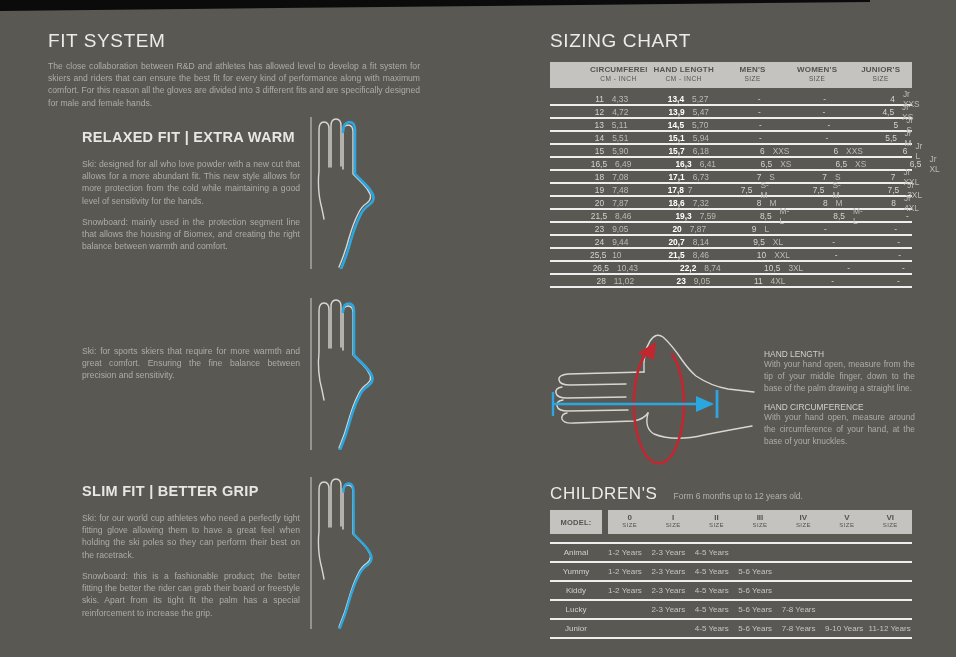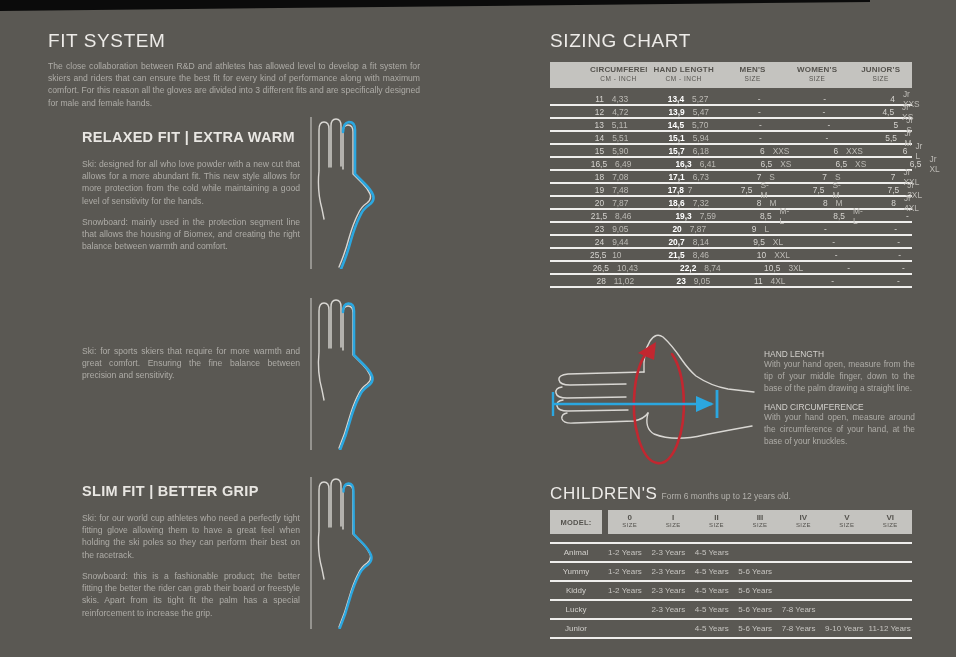--- a/index.html
+++ b/index.html
@@ -487,21 +487,21 @@
     </svg>
   </div>
 
   <div class="mg-text">
     <span class="mg-label">HAND LENGTH</span>
     <p>With your hand open, measure from the tip of your middle finger, down to the base of the palm drawing a straight line.</p>
     <span class="mg-label">HAND CIRCUMFERENCE</span>
     <p>With your hand open, measure around the circumference of your hand, at the base of your knuckles.</p>
   </div>
 
-  <div class="abs" style="left:550px; top:484px; display:flex; align-items:baseline; gap:4px;">
+  <div class="abs" style="left:550px; top:484px; display:flex; align-items:baseline; gap:16px;">
     <span class="big-title" style="font-size:17px;">CHILDREN'S</span>
     <span style="font-size:8.5px; color:#b3b1ac;">Form 6 months up to 12 years old.</span>
   </div>
 
   <div class="ctable">
     <div class="crow-head">
       <div class="model-h">MODEL:</div>
       <div class="sizes-h">
           <div class="scol">
             <span class="n">0</span>

